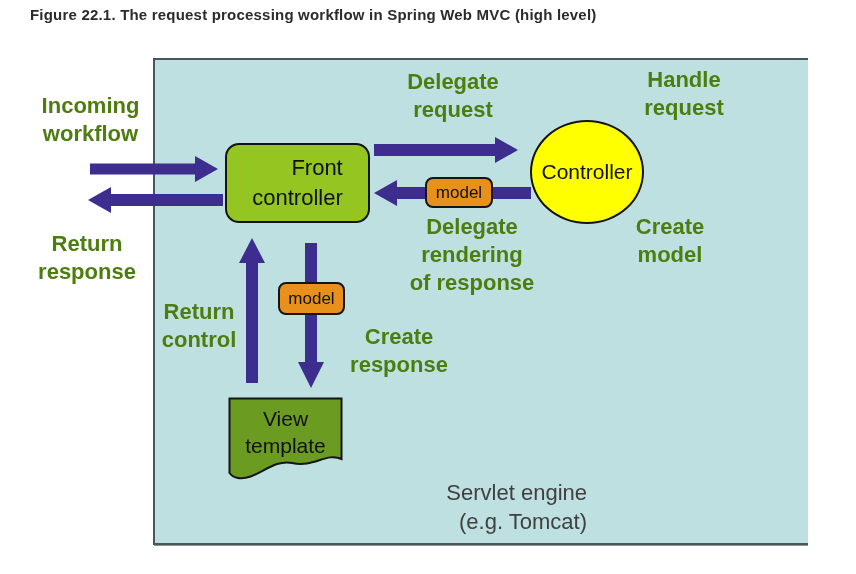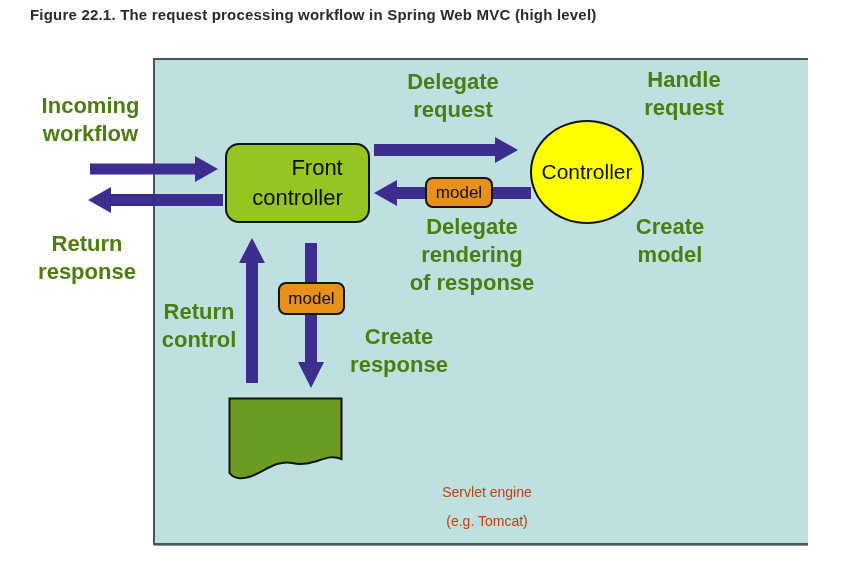--- a/index.html
+++ b/index.html
@@ -46,22 +46,22 @@
   }
   .lbl-incoming{left:18px;top:92px;width:145px;}
   .lbl-return-response{left:12px;top:230px;width:150px;}
   .lbl-delegate-request{left:385px;top:68px;width:136px;}
   .lbl-handle-request{left:616px;top:66px;width:136px;}
   .lbl-delegate-rendering{left:392px;top:213px;width:160px;}
   .lbl-create-model{left:602px;top:213px;width:136px;}
   .lbl-return-control{left:131px;top:298px;width:136px;}
   .lbl-render-response{left:331px;top:323px;width:136px;}
   .engine-label{
-    position:absolute;left:387px;top:478px;width:200px;text-align:center;
-    font-size:14px;line-height:29px;color:#c2410c;white-space:pre-line;
+    position:absolute;left:387px;top:478px;width:200px;text-align:right;
+    font-size:22px;line-height:29px;color:#404040;white-space:pre-line;
   }
 </style>
 </head>
 <body>
 
 <div class="canvas">
 
   <div class="fig-caption">Figure 22.1. The request processing workflow in Spring Web MVC (high level)</div>
 
   <div class="engine-box"></div>
@@ -81,20 +81,22 @@
   <div class="node controller-circle">Controller</div>
 
   <div class="node model-badge model-top">model</div>
 
   <div class="node model-badge model-bottom">model</div>
 
   <div class="view-template">
     <svg width="115" height="86" viewBox="0 0 115 86" xmlns="http://www.w3.org/2000/svg">
       <path d="M1.5,1.5 L113.5,1.5 L113.5,62 C98,55 86,71 64,66 C44,61.5 28,84 10,81 C6.5,80.5 3.5,78.5 1.5,76 Z" fill="#6b9c21" stroke="#141414" stroke-width="2"></path>
     </svg>
+    <div class="view-template-label">View
+template</div>
   </div>
 
   <div class="flow-label lbl-incoming">Incoming
 workflow</div>
   <div class="flow-label lbl-return-response">Return
 response</div>
   <div class="flow-label lbl-delegate-request">Delegate
 request</div>
   <div class="flow-label lbl-handle-request">Handle
 request</div>

